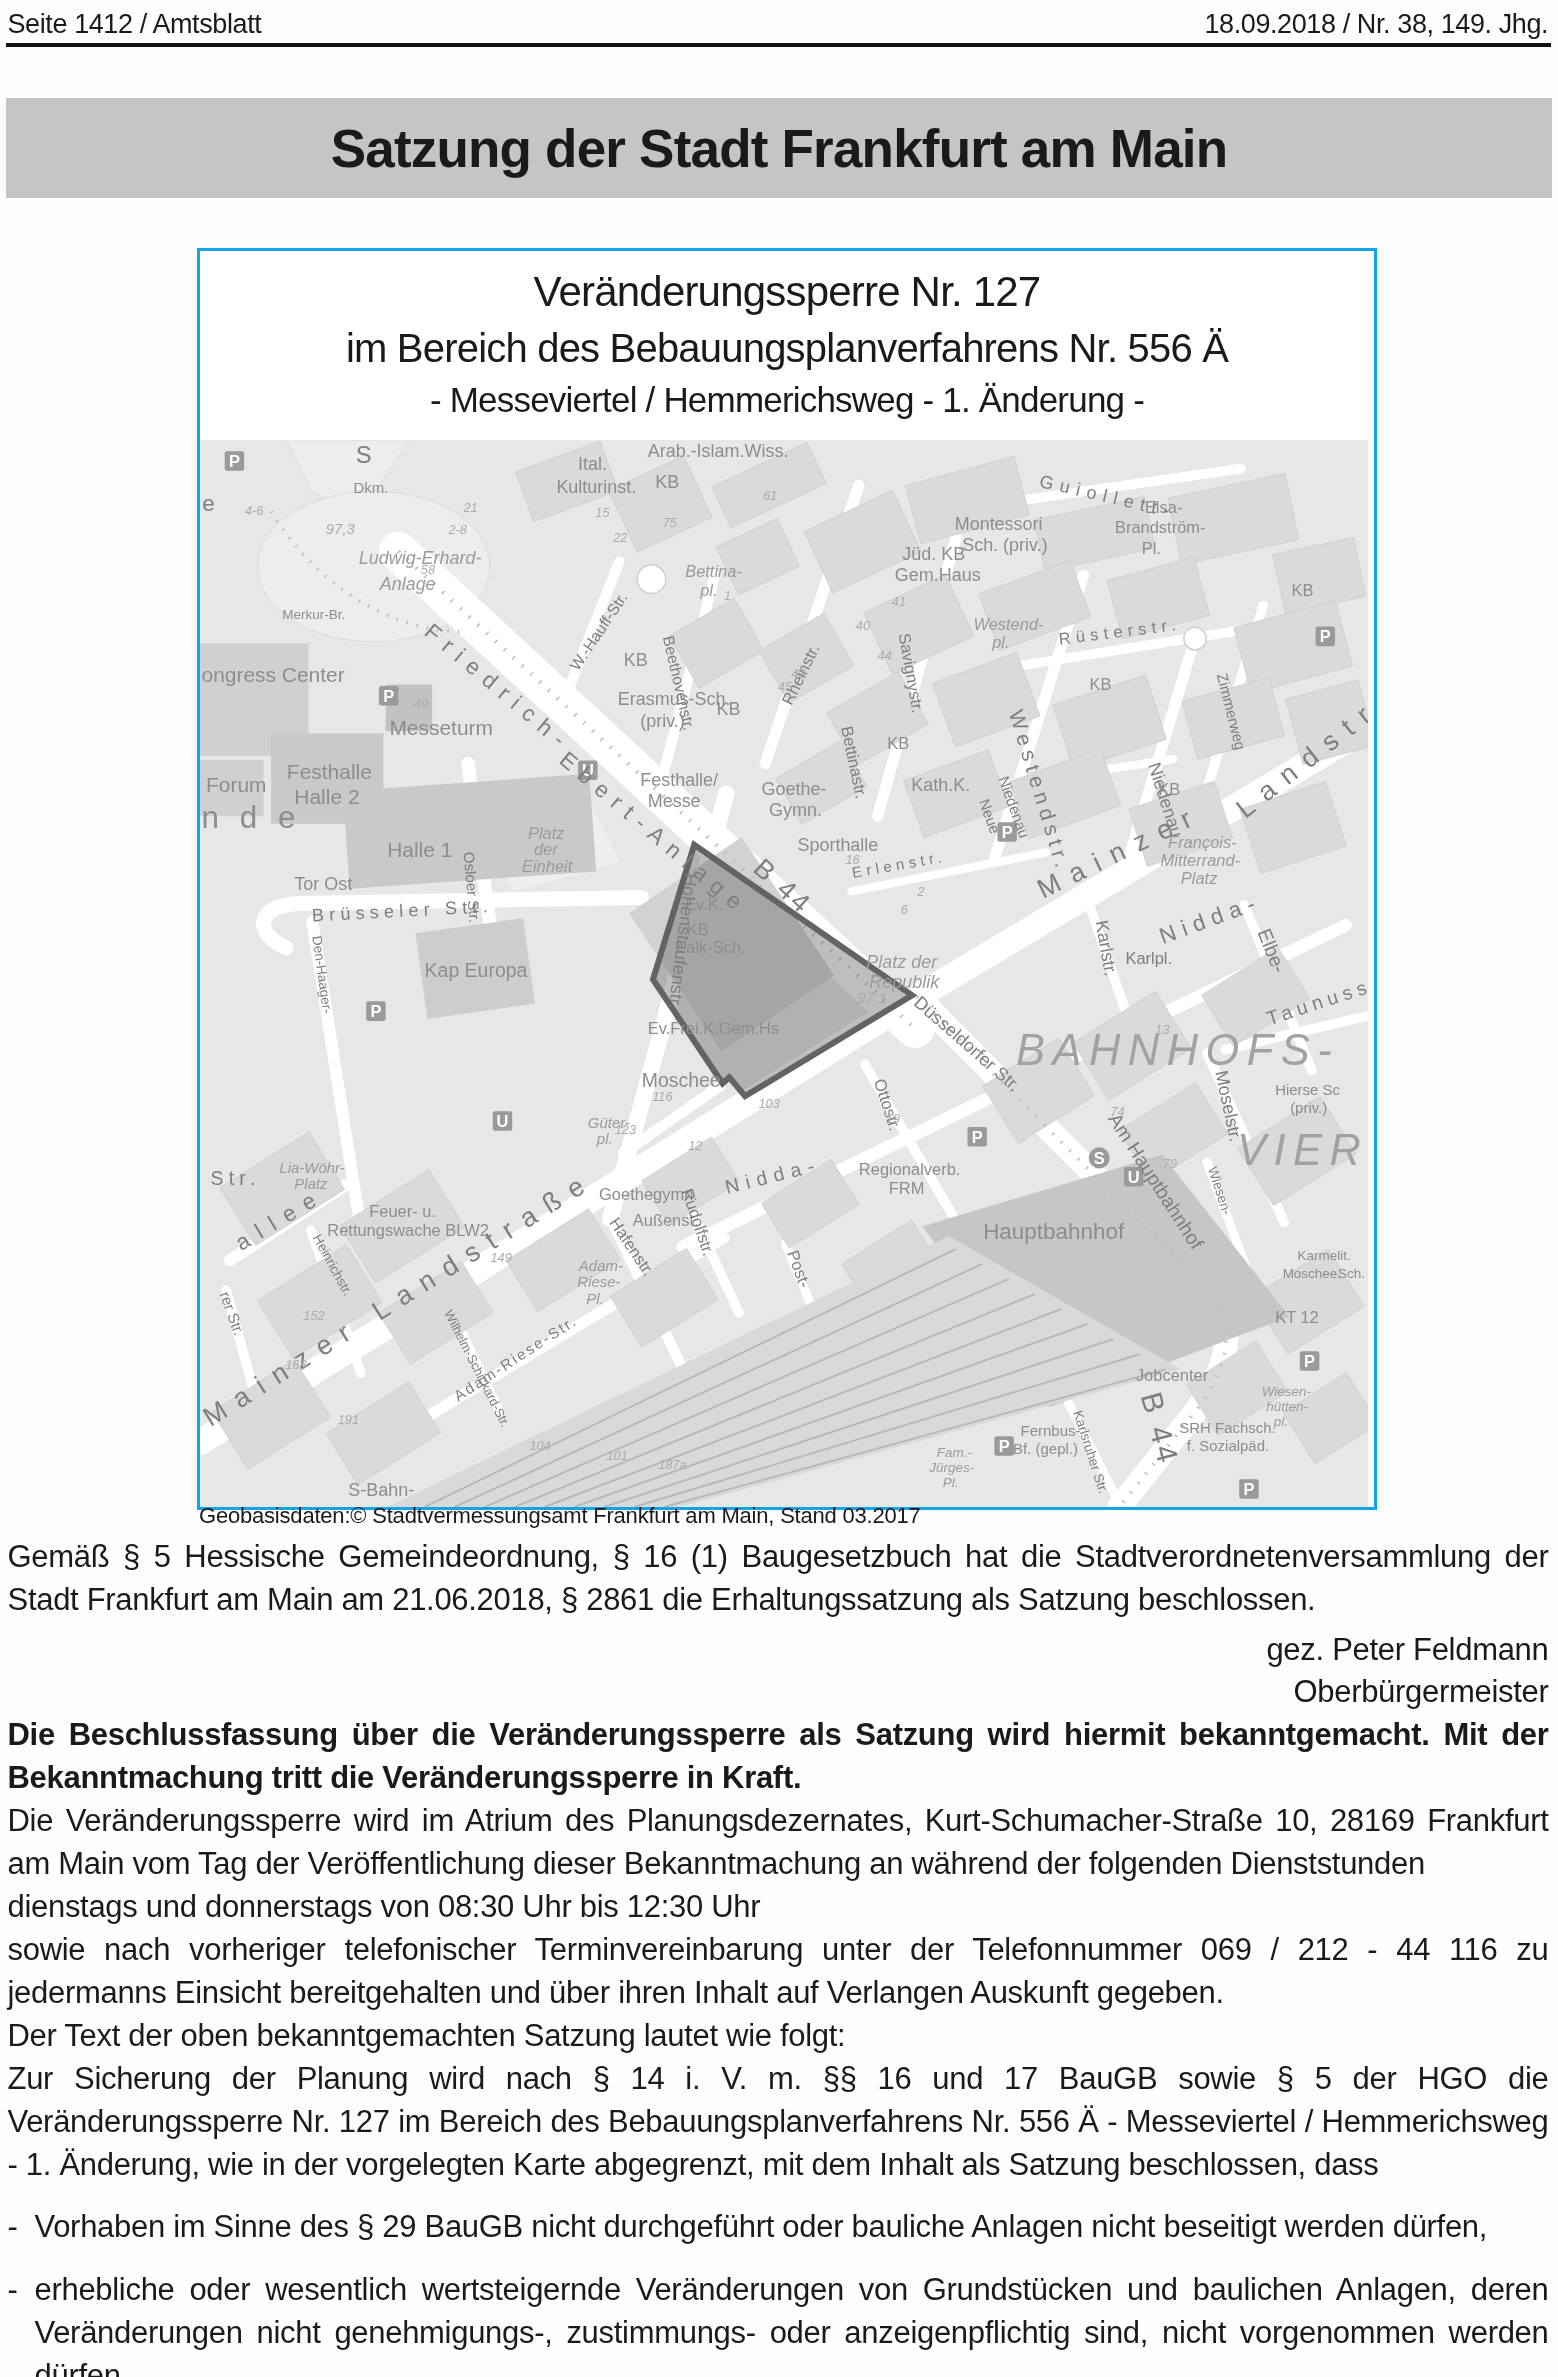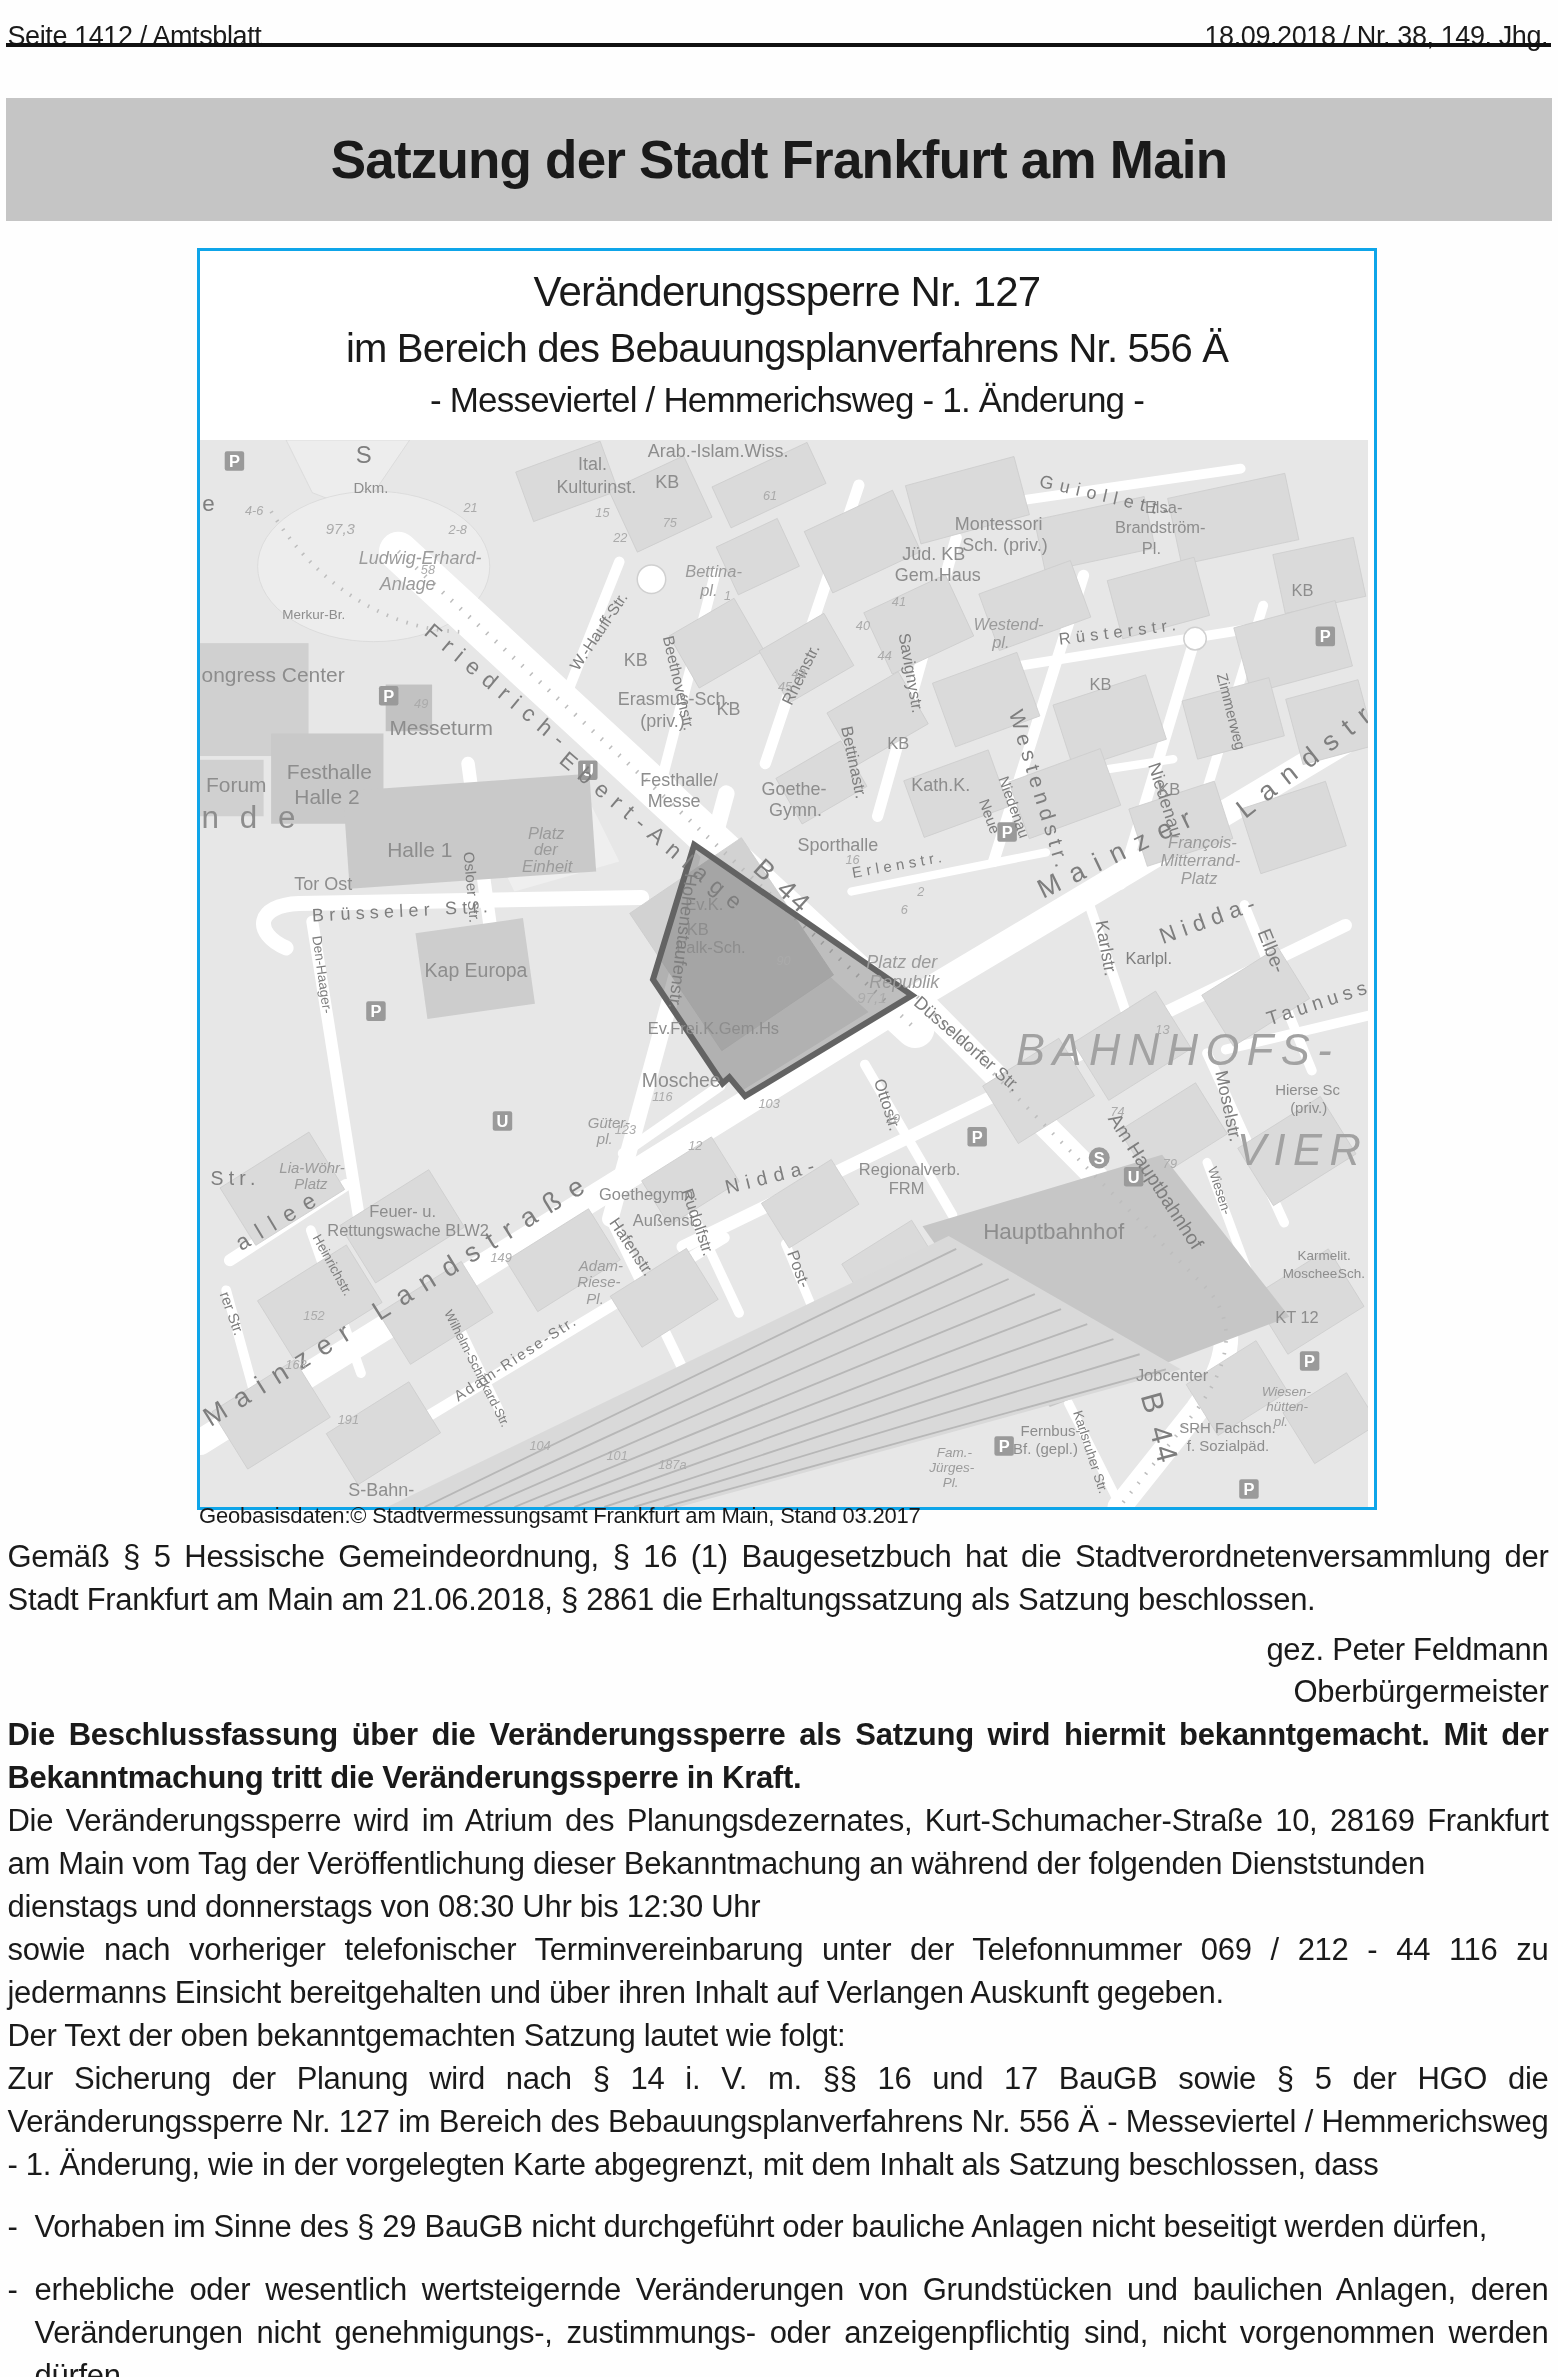--- a/index.html
+++ b/index.html
@@ -1,23 +1,23 @@
 <!DOCTYPE html>
 <html style="font-size:12px"><head>
 <meta charset="utf-8">
 <style>
   html,body{margin:0;padding:0;background:#ffffff;}
   .page{position:relative;width:1558px;height:2377px;background:#fefefe;
         font-family:"Liberation Sans",sans-serif;color:#1a1a1a;overflow:hidden;}
   
-  .hdr{position:absolute;top:21px;left:7.5px;right:9.8px;display:flex;
+  .hdr{position:absolute;top:9px;left:7.5px;right:9.8px;display:flex;
        justify-content:space-between;font-size:27px;letter-spacing:-0.4px;}
   .rule{position:absolute;top:43px;left:6px;right:7.5px;height:3.8px;background:#111;}
   
-  .banner{position:absolute;top:98px;left:6px;width:1546px;height:123px;
+  .banner{position:absolute;top:98px;left:6px;width:1546px;height:100px;
           background:#c5c5c5;display:flex;align-items:center;justify-content:center;}
   .banner h1{margin:0;font-size:53px;font-weight:bold;letter-spacing:-0.8px;}
   
   .mapbox{position:absolute;top:248px;left:197px;width:1174px;border:3px solid #0ea5e9;background:#fff;}
   .mapttl{ text-align:center;margin:0;}
   .mt1{font-size:42px;margin-top:16.6px;letter-spacing:-0.8px;}
   .mt2{font-size:40px;margin-top:10.5px;letter-spacing:-0.8px;}
   .mt3{font-size:35px;margin-top:9px;margin-bottom:20px;letter-spacing:-0.8px;}
   svg.map{display:block;background:#f4f4f4;}
   svg.map text{font-family:"Liberation Sans",sans-serif;}

